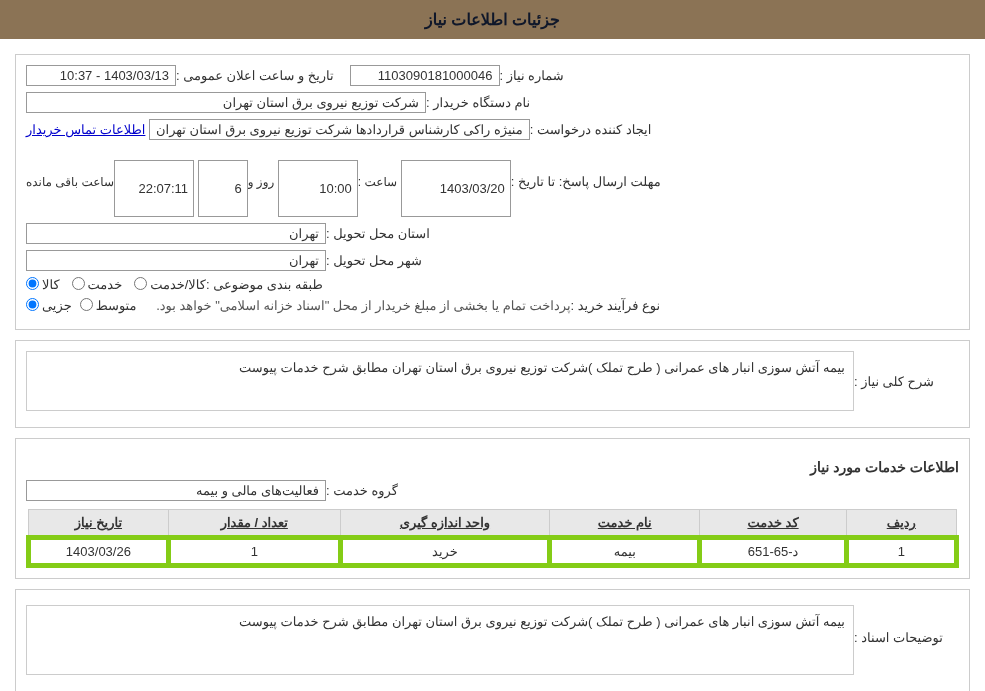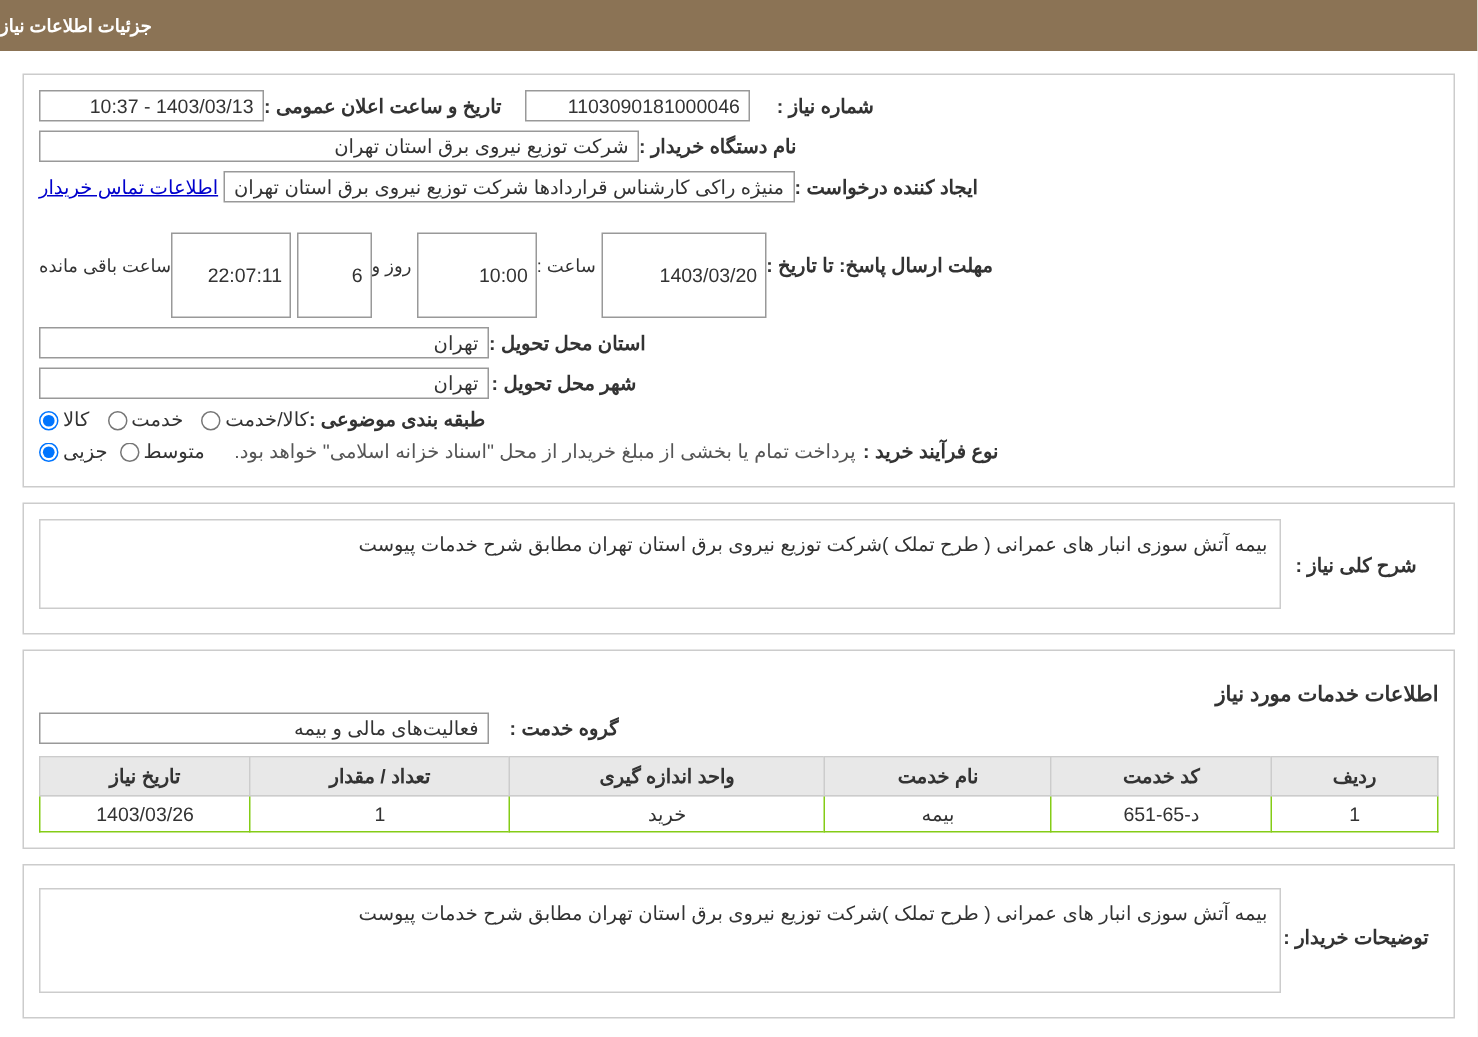--- a/index.html
+++ b/index.html
@@ -11,46 +11,46 @@
       color: #333;
     }
     .page-wrapper {
       max-width: 985px;
       margin: 0 auto;
       background: #fff;
       min-height: 691px;
     }
     .header-bar {
       background: #8B7355;
-      color: #ffffff;
-      text-align: left;
+      color: #0f172a;
+      text-align: center;
       padding: 10px 0;
-      font-size: 12px;
+      font-size: 16px;
       font-weight: bold;
     }
     .main-content {
       padding: 15px;
     }
     .info-section {
       border: 1px solid #ccc;
       padding: 10px;
       margin-bottom: 10px;
     }
     .field-row {
       display: flex;
       align-items: center;
       margin-bottom: 6px;
       justify-content: flex-end;
     }
     .field-label {
-      font-weight: bold;
+      font-weight: normal;
       white-space: nowrap;
       margin-right: 5px;
       min-width: 100px;
-      text-align: center;
+      text-align: left;
     }
     .field-value {
       border: 1px solid #999;
       padding: 2px 6px;
       background: #fff;
       min-width: 200px;
       text-align: right;
     }
     .field-value.wide {
       min-width: 400px;
@@ -90,21 +90,21 @@
       font-size: 12px;
     }
     .radio-group {
       display: flex;
       gap: 12px;
       align-items: center;
       justify-content: flex-end;
     }
     .radio-item {
       display: flex;
-      align-items: flex-end;
+      align-items: flex-start;
       gap: 3px;
     }
     .section-title {
       font-size: 14px;
       font-weight: bold;
       margin: 10px 0 5px 0;
     }
     .description-box {
       border: 1px solid #ccc;
       padding: 8px;
@@ -122,23 +122,24 @@
       width: 100%;
       border-collapse: collapse;
       margin-top: 8px;
     }
     .services-table th {
       background: #e8e8e8;
       border: 1px solid #ccc;
       padding: 5px 19px;
       text-align: center;
       font-weight: bold;
+      text-decoration: underline;
     }
     .services-table td {
-      border: 1px solid #84cc16;
+      border: 5px solid #84cc16;
       padding: 4px 8px;
       text-align: center;
     }
     .buyer-notes {
       border: 1px solid #ccc;
       padding: 8px;
       min-height: 70px;
       text-align: right;
       background: #fff;
       width: 100%;
@@ -300,21 +301,21 @@
       <td>خرید</td>
       <td>1</td>
       <td>1403/03/26</td>
     </tr>
           </tbody>
       </table>
     </div>
 
     <div class="info-section">
       <div class="field-row">
-        <span class="field-label">توضیحات خریدار :</span>
+        <span class="field-label">توضیحات اسناد :</span>
         <div class="buyer-notes">بیمه آتش سوزی انبار های عمرانی ( طرح تملک )شرکت توزیع نیروی برق استان تهران مطابق شرح خدمات پیوست</div>
       </div>
     </div>
 
     <div class="button-row">
       <button class="btn btn-back">بازگشت</button>
       <button class="btn btn-print">چاپ</button>
     </div>
   </div>
 </div>

